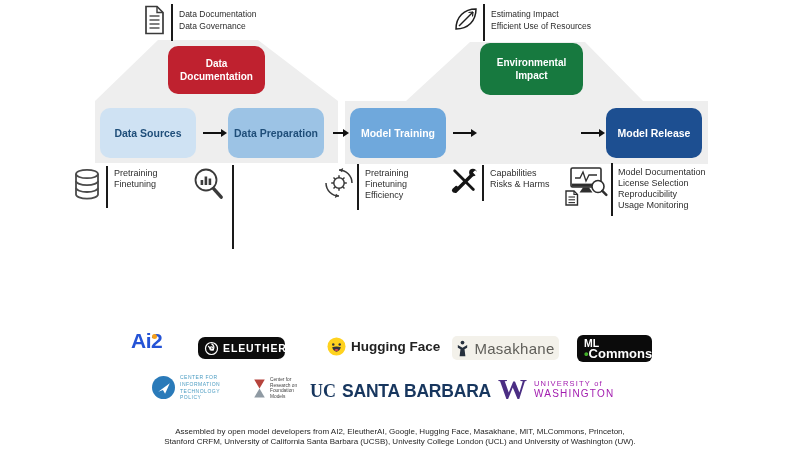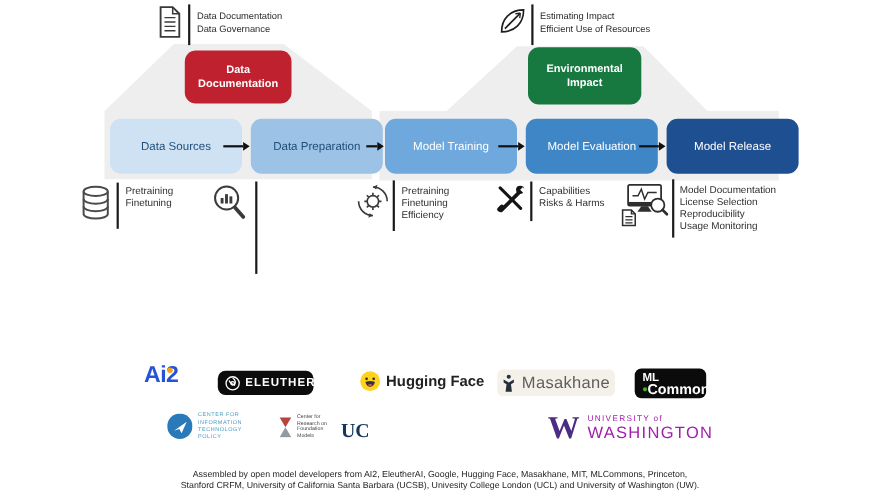--- a/index.html
+++ b/index.html
@@ -14,23 +14,23 @@
   .anno-text{position:absolute;font-size:8.5px;line-height:11.5px;color:#2b2b2b;white-space:pre-line;}
 
   
   .hl{position:absolute;border-radius:10px;color:#fff;font-weight:bold;font-size:10px;
       line-height:13px;display:flex;align-items:center;justify-content:center;text-align:center;
       white-space:pre-line;}
   .hl-red{left:168px;top:46px;width:97px;height:48px;background:#bf212f;}
   .hl-green{left:480px;top:43px;width:103px;height:52px;background:#17793f;}
 
   
-  .stage{position:absolute;top:108px;width:120px;height:50px;border-radius:10px;
+  .stage{position:absolute;top:108px;width:96px;height:50px;border-radius:10px;
          display:flex;align-items:center;justify-content:center;text-align:right;
-         font-weight:normal;font-size:10.5px;}
+         font-weight:bold;font-size:10.5px;}
   .s0{left:100px;background:#cfe2f3;color:#1f4e79;}
   .s1{left:228px;background:#9cc3e5;color:#1f4e79;}
   .s2{left:350px;background:#6fa8dc;color:#fff;}
   .s3{left:478px;background:#3f86c6;color:#fff;}
   .s4{left:606px;background:#1d4f91;color:#fff;}
 
   .arrow{position:absolute;top:132px;height:2.2px;background:#111;}
   .arrow::after{content:"";position:absolute;left:100%;top:50%;transform:translateY(-50%);
     border-left:6.5px solid #111;border-top:4.5px solid transparent;border-bottom:4.5px solid transparent;}
 
@@ -43,37 +43,37 @@
   .ai2-text{font-weight:bold;font-size:21px;letter-spacing:-.5px;color:#2453d6;}
   .ai2-dot{position:absolute;left:20.5px;top:4.5px;width:5.5px;height:5.5px;border-radius:50%;background:#f5a01b;}
   .pill-black{background:#0c0c0c;border-radius:7px;display:flex;align-items:center;}
   .eleuther{left:198px;top:337px;width:87px;height:22px;padding-left:6px;box-sizing:border-box;}
   .eleuther-label{color:#fff;font-weight:bold;font-size:10.5px;letter-spacing:.9px;text-transform:uppercase;margin-left:4px;}
   .hf{left:327px;top:337px;}
   .hf-label{margin-left:5px;font-weight:bold;font-size:13.5px;color:#222;}
   .masakhane{left:452px;top:336px;width:107px;height:24px;background:#f3f1ea;border-radius:5px;
              display:flex;align-items:center;justify-content:center;}
   .masakhane-label{margin-left:5px;font-size:15px;color:#5f5e59;letter-spacing:.3px;}
-  .mlc{left:577px;top:335px;width:65px;height:27px;border-radius:6px;background:#0b0b0b;
+  .mlc{left:577px;top:335px;width:75px;height:27px;border-radius:6px;background:#0b0b0b;
        display:block;padding:3px 0 0 7px;box-sizing:border-box;}
   .mlc-l1{color:#fff;font-weight:bold;font-size:10.5px;line-height:10px;}
   .mlc-l2{color:#fff;font-weight:bold;font-size:13px;line-height:11px;}
   .mlc-dot{color:#43b02a;}
   .citp{left:152px;top:374px;}
   .citp-text{margin-left:5px;font-size:5px;line-height:6.8px;letter-spacing:.5px;color:#4b9cc2;white-space:pre-line;}
   .crfm{left:253px;top:377px;}
   .crfm-text{margin-left:4px;font-size:4.8px;line-height:5.7px;color:#444;white-space:pre-line;}
   .ucsb{left:310px;top:381px;align-items:center;}
   .ucsb-uc{font-family:"Liberation Serif",serif;font-weight:600;font-size:18px;color:#17365e;}
   .ucsb-name{margin-left:6px;font-weight:800;font-size:17.5px;letter-spacing:-.2px;color:#17365e;}
   .uw{left:498px;top:374px;}
   .uw-w{font-family:"Liberation Serif",serif;font-weight:900;font-size:29px;line-height:30px;color:#4b2e83;}
   .uw-text{margin-left:7px;color:#a21caf;}
   .uw-l1{font-size:7.5px;letter-spacing:1.2px;}
-  .uw-l2{font-size:15px;letter-spacing:1.2px;}
+  .uw-l2{font-size:10px;letter-spacing:1.2px;}
 
   .caption{position:absolute;left:40px;right:40px;top:427px;text-align:center;font-size:8px;
            line-height:9.6px;color:#1f1f1f;white-space:pre-line;}
 </style>
 </head>
 <body>
 
 <div class="canvas">
 
   <svg class="bg-svg" width="800" height="450" viewBox="0 0 800 450">
@@ -109,21 +109,20 @@
 Efficient Use of Resources</div>
 
   <div class="hl hl-green">Environmental
 Impact</div>
   <div class="hl hl-red">Data
 Documentation</div>
 
   <div class="stage s0">Data Sources</div>
   <div class="stage s2">Model Training</div>
   <div class="stage s1">Data Preparation</div>
-  <div class="stage s3">Model Evaluation</div>
   <div class="stage s4">Model Release</div>
 
   <div class="arrow" style="left:203px;width:18px;"></div>
   <div class="arrow" style="left:333px;width:10px;"></div>
   <div class="arrow" style="left:453px;width:18px;"></div>
   <div class="arrow" style="left:581px;width:18px;"></div>
 
   <div class="abs" style="left:72px;top:168px;">
     <svg width="30" height="33" viewBox="0 0 30 33" fill="none" stroke="#4a4a4a" stroke-width="1.8">
       <ellipse cx="15" cy="6" rx="11" ry="4.2"></ellipse>
@@ -276,20 +275,21 @@
       </svg>
     </span>
     <span class="crfm-text">Center for
 Research on
 Foundation
 Models</span>
   </div>
 
   <div class="logo ucsb">
     <span class="ucsb-uc">UC</span>
+    <span class="ucsb-name">SANTA BARBARA</span>
   </div>
 
   <div class="logo uw">
     <span class="uw-w">W</span>
     <span class="uw-text">
       <div class="uw-l1">UNIVERSITY of</div>
       <div class="uw-l2">WASHINGTON</div>
     </span>
   </div>
 

